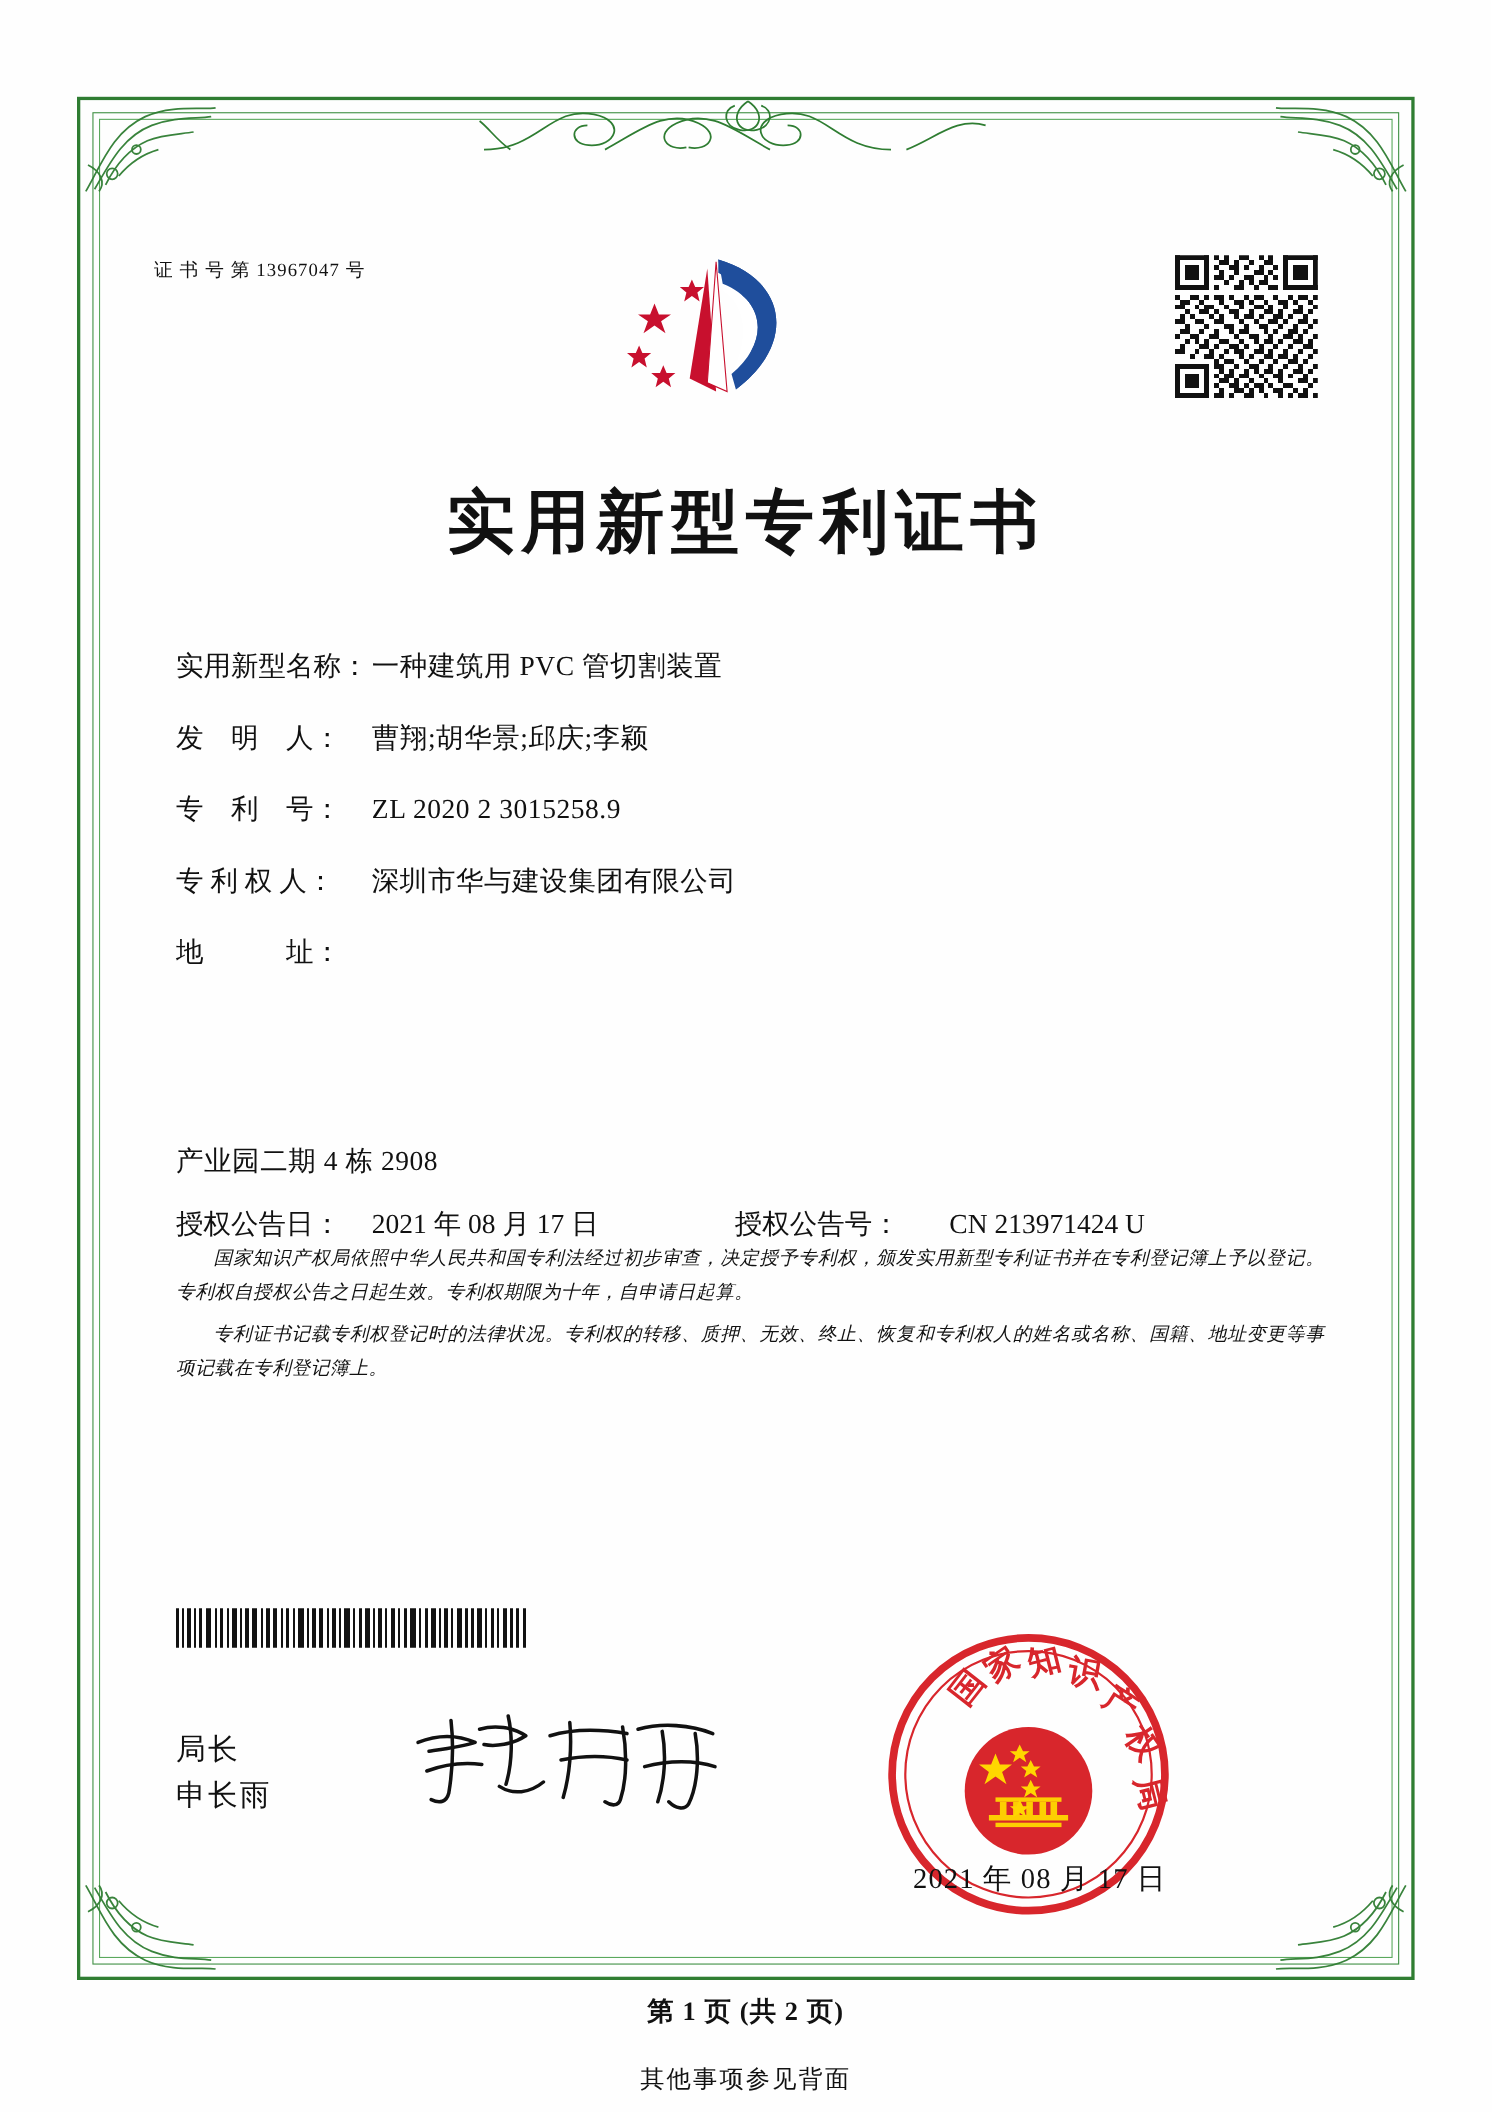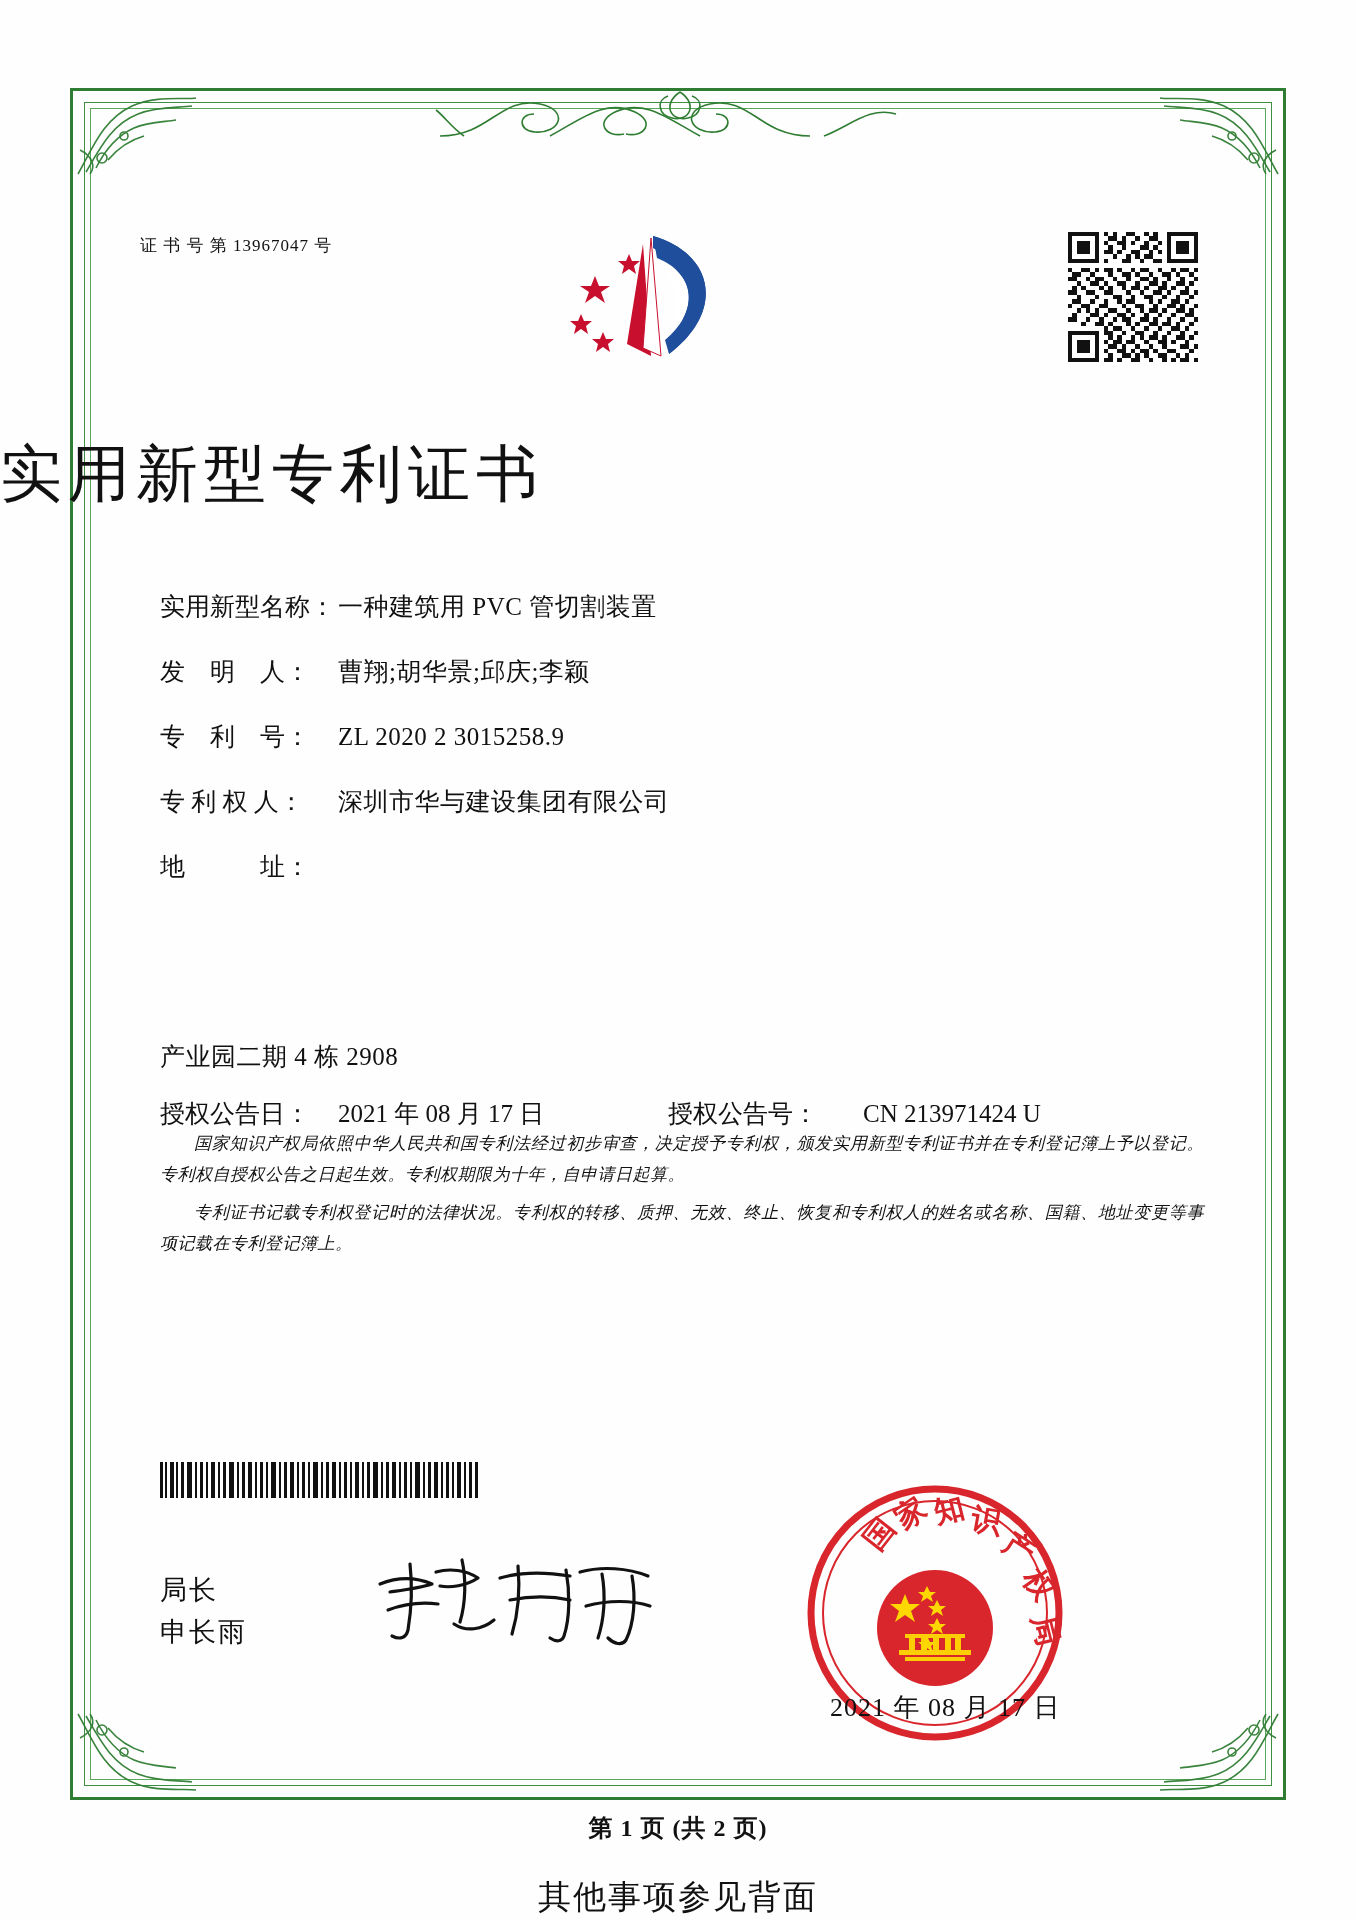--- a/index.html
+++ b/index.html
@@ -99,22 +99,23 @@
     height: 130px;
     background: #fff;
   }
   .qr svg { display:block; width:100%; height:100%; }
 
   .title {
     position: absolute;
     top: 432px;
     left: 0;
     width: 1356px;
+    text-align: center;
     font-size: 62px;
-    font-weight: normal;
+    font-weight: bold;
     letter-spacing: 6px;
     font-family: "DejaVu Serif", serif;
   }
 
   
   .fields {
     position: absolute;
     left: 160px;
     top: 594px;
     width: 1060px;
@@ -225,21 +226,21 @@
     font-size: 24px;
     letter-spacing: 1px;
     font-weight: bold;
   }
   .footer-note {
     position: absolute;
     left: 0;
     top: 1875px;
     width: 1356px;
     text-align: center;
-    font-size: 33px;
+    font-size: 22px;
     letter-spacing: 2px;
   }
 </style>
 </head>
 <body>
 
 <div class="page">
 
   <div class="border-outer"></div>
   <div class="border-inner"></div>

